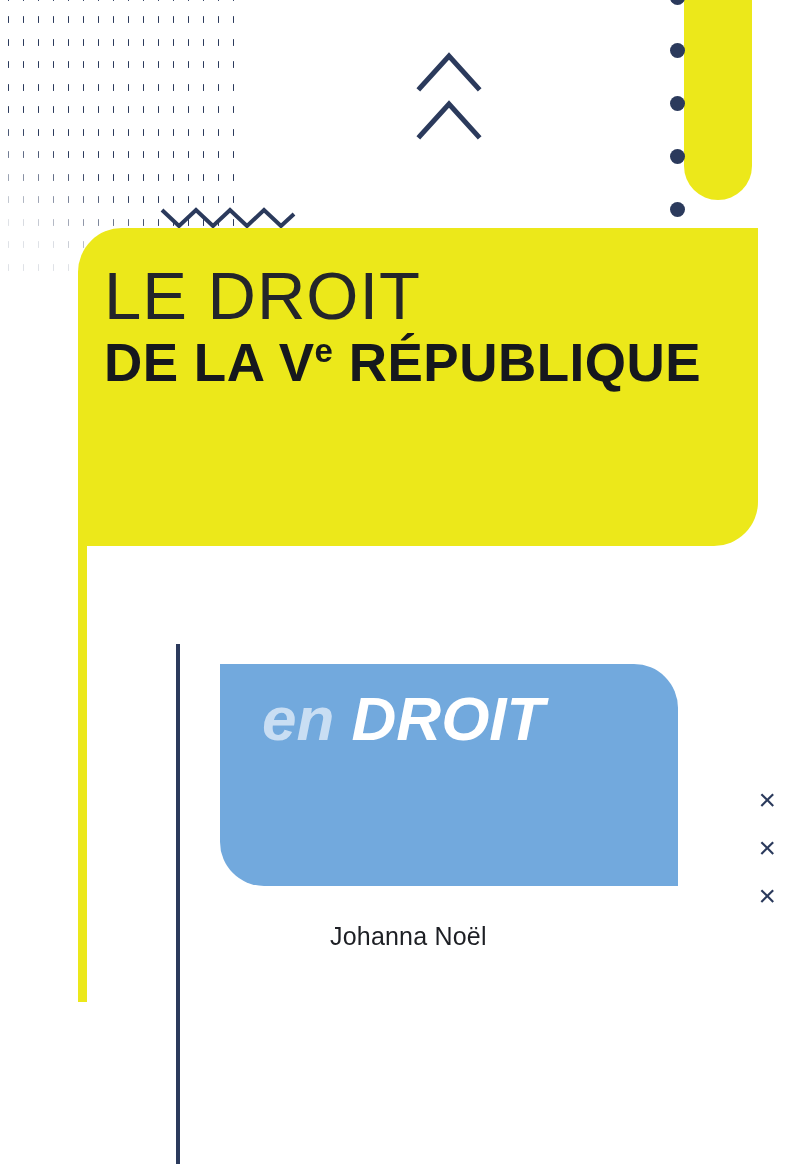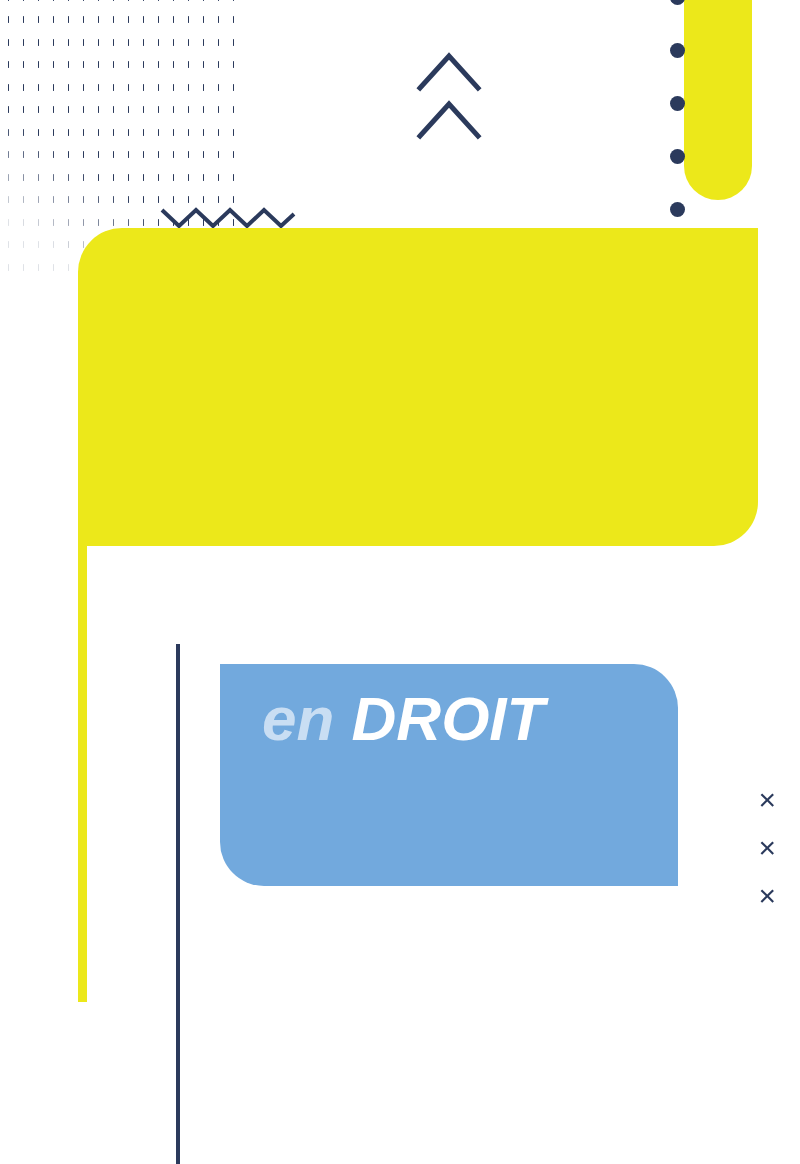--- a/index.html
+++ b/index.html
@@ -492,20 +492,22 @@
 
   <div class="zigzag">
     <svg width="136" height="34" viewBox="0 0 136 34" fill="none" stroke="#2b3a5c" stroke-width="4">
       <polyline points="2,10 19,26 36,10 53,26 70,10 87,26 104,10 121,26 134,14"></polyline>
     </svg>
   </div>
 
   <div class="yellow-panel"></div>
 
   <div class="title-block">
+    <div class="title-line-1">LE DROIT</div>
+    <div class="title-line-3"><span>DE LA V</span><span class="sup">e</span><span> RÉPUBLIQUE</span></div>
   </div>
 
   <div class="yellow-stem"></div>
 
   <div class="navy-line"></div>
 
   <div class="small-dots" id="smallDots">
       <div class="row">
         <span class="dot"></span>
         <span class="dot"></span>
@@ -522,20 +524,21 @@
         <span class="dot"></span>
       </div>
     </div>
 
   <div class="blue-panel"></div>
 
   <div class="subtitle-block">
     <div><span class="faint">en</span> <span>DROIT</span></div>
   </div>
 
+  <div class="author">Johanna Noël</div>
 
   <div class="x-marks">
     <span>×</span>
     <span>×</span>
     <span>×</span>
   </div>
 
 
 </div>
 

